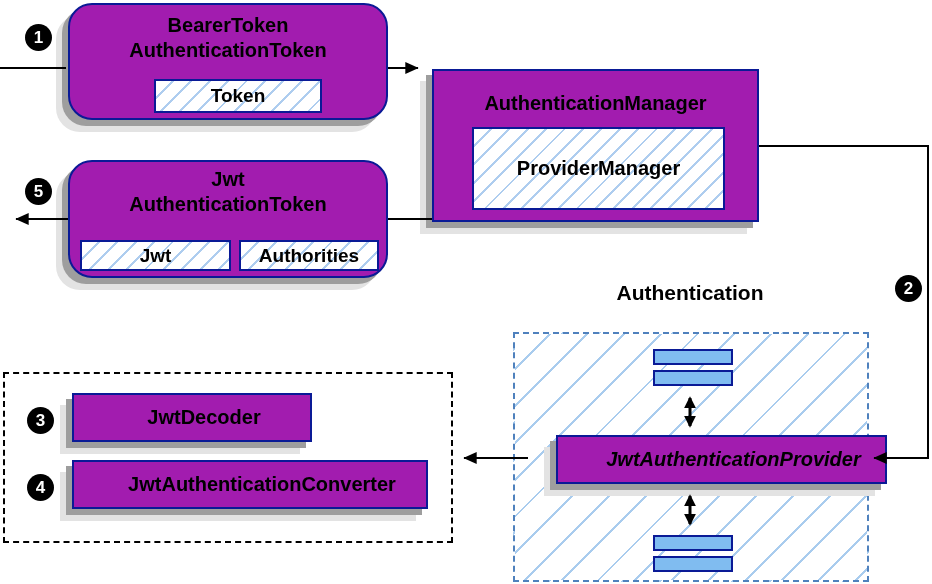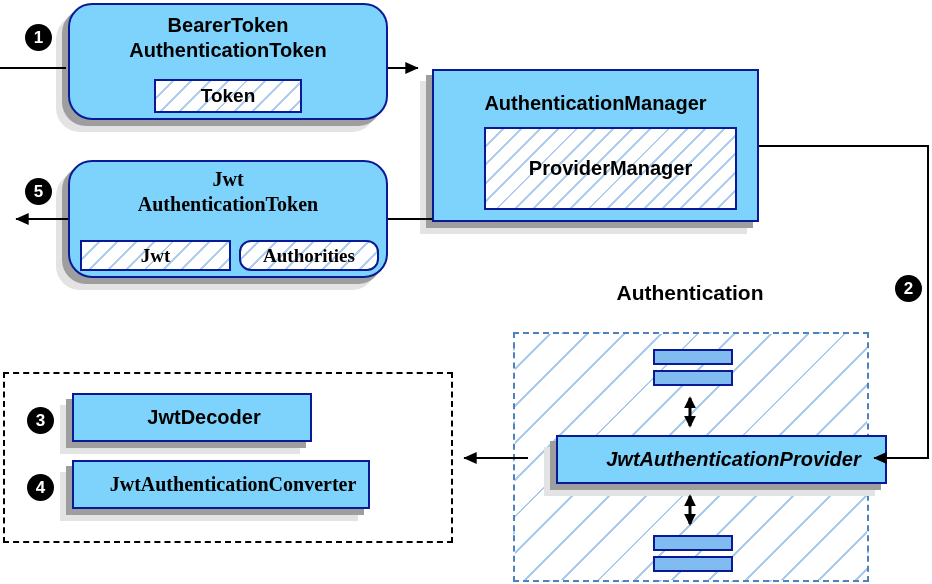--- a/index.html
+++ b/index.html
@@ -5,21 +5,21 @@
   html, body { margin: 0; padding: 0; background: #ffffff; }
   .canvas {
     position: relative;
     width: 932px; height: 584px;
     background: #ffffff;
     font-family: "Liberation Sans", sans-serif;
     overflow: hidden;
   }
   .node {
     position: absolute;
-    background: #7dd3fc;
+    background: #a21caf;
     border: 2px solid #0A1A96;
     box-shadow: -6px 6px 0 #9E9E9E, -12px 12px 0 #E3E3E3;
     box-sizing: border-box;
     color: #000;
     font-weight: bold;
   }
   .rounded { border-radius: 24px; }
   .node-title {
     text-align: center;
     font-size: 20px;
@@ -94,60 +94,60 @@
     <div>Authentication</div>
   </div>
 
   <div class="dashed-black" style="left:3px; top:372px; width:450px; height:171px;"></div>
 
   <div class="node rounded" style="left:68px; top:3px; width:320px; height:117px;">
     <div class="node-title">
       <div>BearerToken</div>
       <div>AuthenticationToken</div>
     </div>
-    <div class="inner" style="left:84px; top:74px; width:148px; height:34px;">
+    <div class="inner" style="left:84px; top:74px; width:168px; height:34px;">
       <span>Token</span>
     </div>
   </div>
 
   <div class="node" style="left:432px; top:69px; width:327px; height:153px;">
     <div class="node-title" style="padding-top:20px;">AuthenticationManager</div>
-    <div class="inner" style="left:38px; top:56px; width:253px; height:83px; font-size:20px;margin-left:12px;">
+    <div class="inner" style="left:38px; top:56px; width:253px; height:83px; font-size:20px;">
       <span>ProviderManager</span>
     </div>
   </div>
 
-  <div class="node rounded" style="left:68px; top:160px; width:320px; height:118px;font-family:Liberation Serif, serif;">
+  <div class="node rounded" style="left:68px; top:160px; width:320px; height:118px;">
     <div class="node-title" style="padding-top:5px;">
       <div>Jwt</div>
       <div>AuthenticationToken</div>
     </div>
     <div class="inner" style="left:10px; top:78px; width:151px; height:31px;">
       <span>Jwt</span>
     </div>
-    <div class="inner" style="left:169px; top:78px; width:140px; height:31px;border-radius:12px;">
+    <div class="inner" style="left:169px; top:78px; width:140px; height:31px;">
       <span>Authorities</span>
     </div>
   </div>
 
   <div class="bar" style="left:653px; top:349px; width:80px; height:16px;"></div>
   <div class="bar" style="left:653px; top:370px; width:80px; height:16px;"></div>
 
   <div class="node" style="left:556px; top:435px; width:331px; height:49px;font-style:italic;">
     <div class="plain-label">JwtAuthenticationProvider</div>
   </div>
 
   <div class="bar" style="left:653px; top:535px; width:80px; height:16px;"></div>
   <div class="bar" style="left:653px; top:556px; width:80px; height:16px;"></div>
 
   <div class="node" style="left:72px; top:393px; width:240px; height:49px;">
     <div class="plain-label">JwtDecoder</div>
   </div>
 
-  <div class="node" style="left:72px; top:460px; width:298px; height:49px;font-family:Liberation Serif, serif;">
+  <div class="node" style="left:72px; top:460px; width:356px; height:49px;">
     <div class="plain-label">JwtAuthenticationConverter</div>
   </div>
 
   <div class="badge" style="left:25px; top:24px;">
     <span>1</span>
   </div>
   <div class="badge" style="left:895px; top:275px;">
     <span>2</span>
   </div>
   <div class="badge" style="left:27px; top:407px;">

